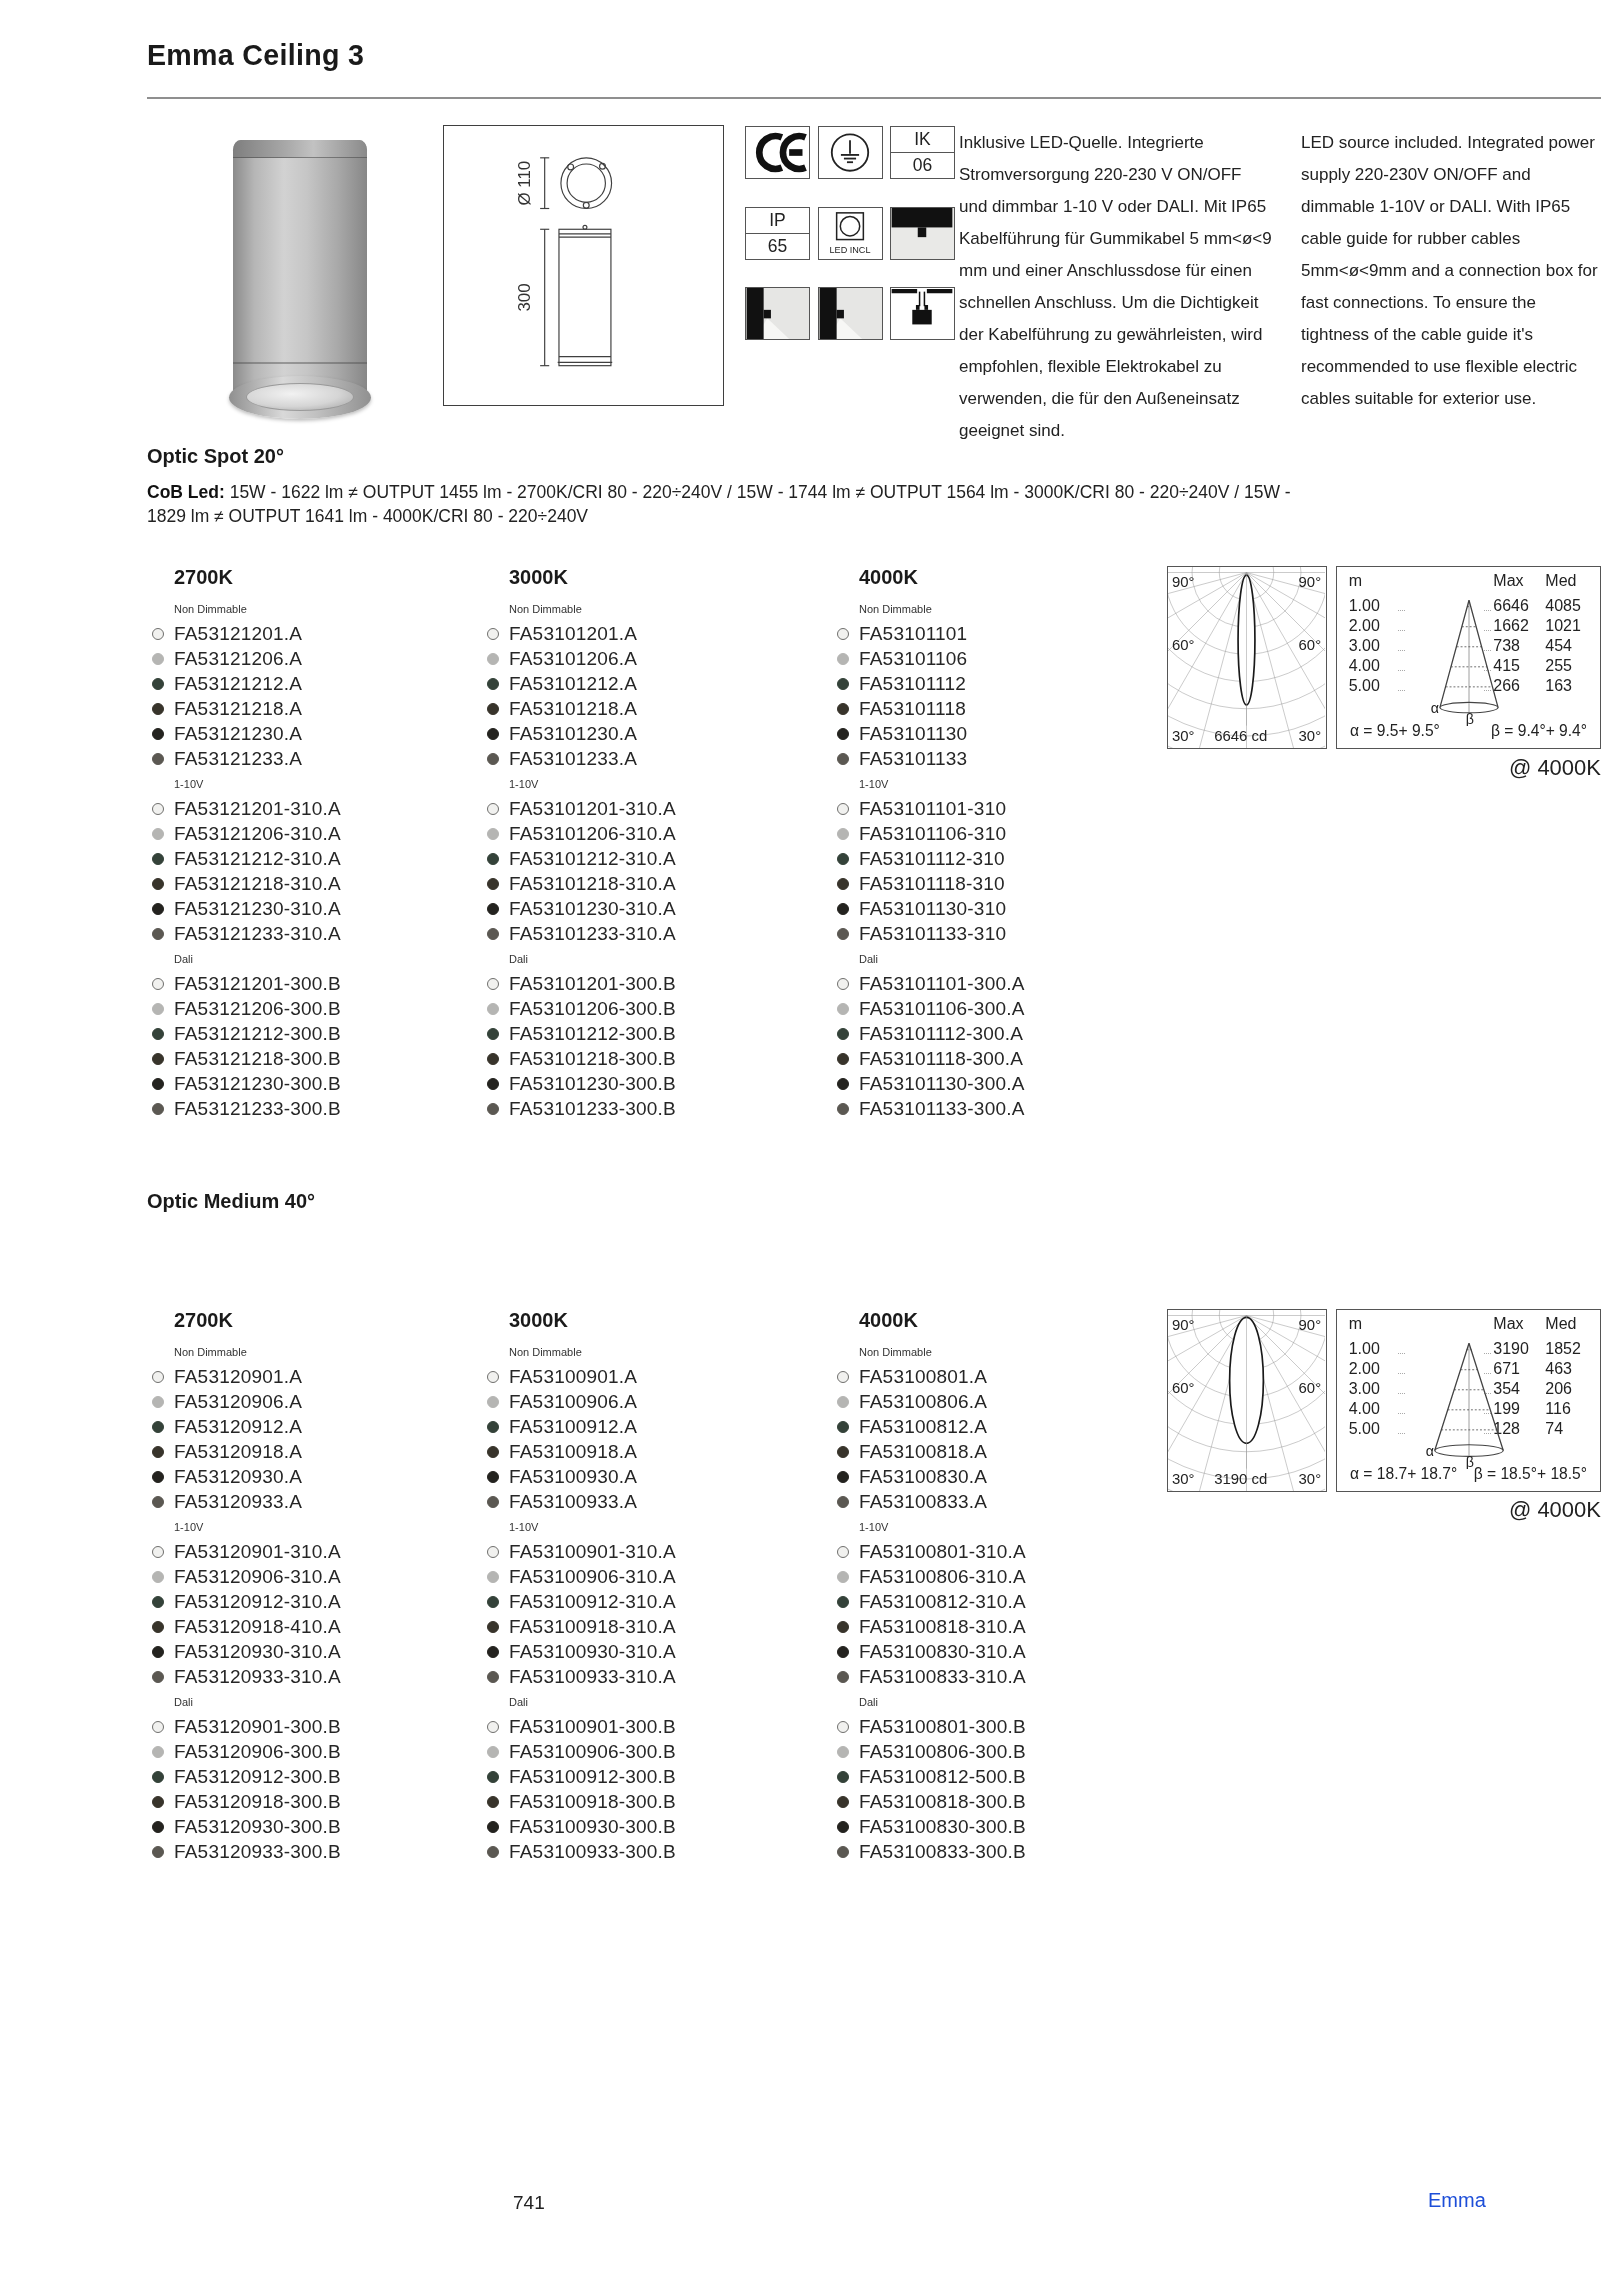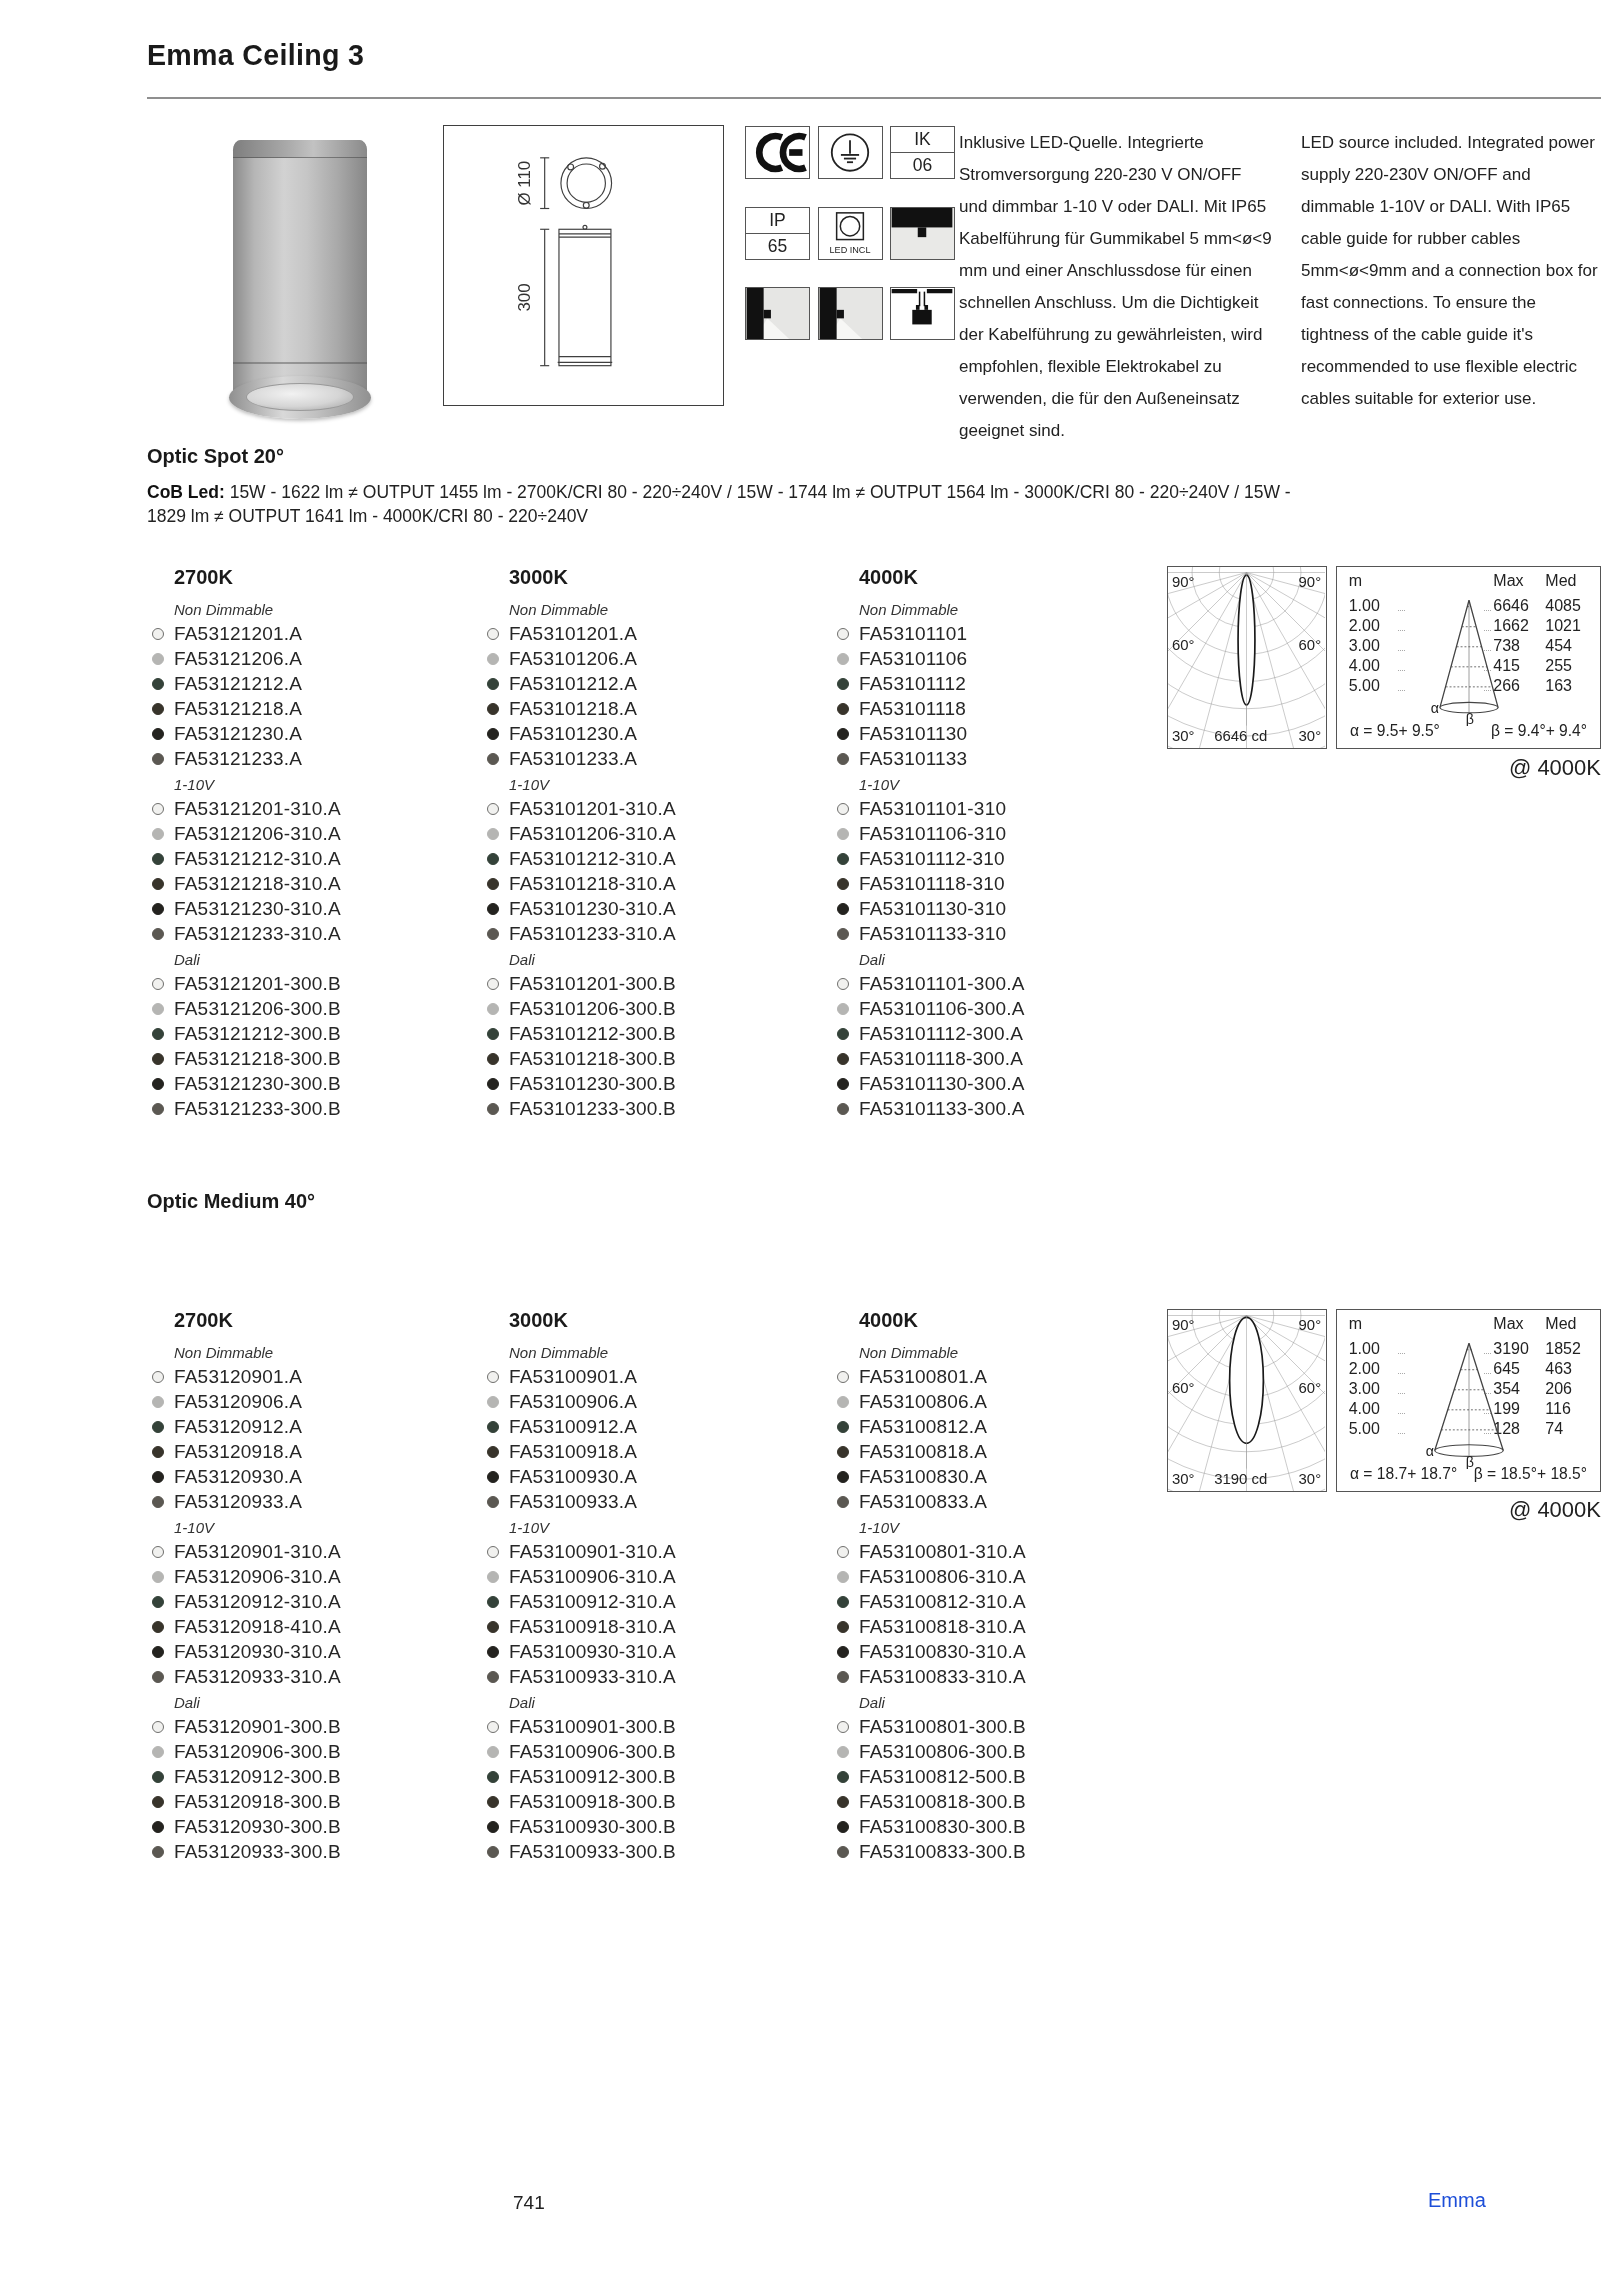--- a/index.html
+++ b/index.html
@@ -45,21 +45,21 @@
   .en{left:1301px;top:127px;width:303px;}
 
   
   .sec-h{left:147px;font-size:20px;font-weight:bold;}
   .cob{left:147px;width:1461px;font-size:17.5px;line-height:24px;color:#222;}
   .cob b{color:#111;}
 
   
   .col{position:absolute;width:305px;}
   .col-header{margin:0 0 7.8px 22px;font-size:20px;font-weight:bold;}
-  .group-label{margin-left:22px;height:25px;display:flex;align-items:center;font-size:15px;color:#333;font-style:italic;}
+  .group-label{margin-left:22px;height:25px;display:flex;align-items:center;font-size:11px;color:#333;}
   .code-row{height:25px;display:flex;align-items:center;}
   .dot{width:12.3px;height:12.3px;border-radius:50%;border:1.3px solid #000;box-sizing:border-box;
     margin-right:9.7px;flex:0 0 auto;}
   .code{font-size:19px;color:#262626;letter-spacing:0.2px;white-space:nowrap;}
 
   
   .pm-polar{width:160px;height:183px;border:1.3px solid #555;box-sizing:border-box;background:#fff;}
   .pm-polar svg{display:block;}
   .pm-grid circle,.pm-grid line{fill:none;stroke:#9a9a9a;stroke-width:0.8;}
   .pm-label{font-size:23px;fill:#222;font-family:"Liberation Sans",sans-serif;}
@@ -870,21 +870,21 @@
           <span class="pm-gap"></span>
           <span class="pm-lead"></span>
           <span class="pm-max">3190</span>
           <span class="pm-med">1852</span>
         </div>
         <div class="pm-row">
           <span class="pm-m">2.00</span>
           <span class="pm-lead"></span>
           <span class="pm-gap"></span>
           <span class="pm-lead"></span>
-          <span class="pm-max">645</span>
+          <span class="pm-max">671</span>
           <span class="pm-med">463</span>
         </div>
         <div class="pm-row">
           <span class="pm-m">3.00</span>
           <span class="pm-lead"></span>
           <span class="pm-gap"></span>
           <span class="pm-lead"></span>
           <span class="pm-max">354</span>
           <span class="pm-med">206</span>
         </div>

